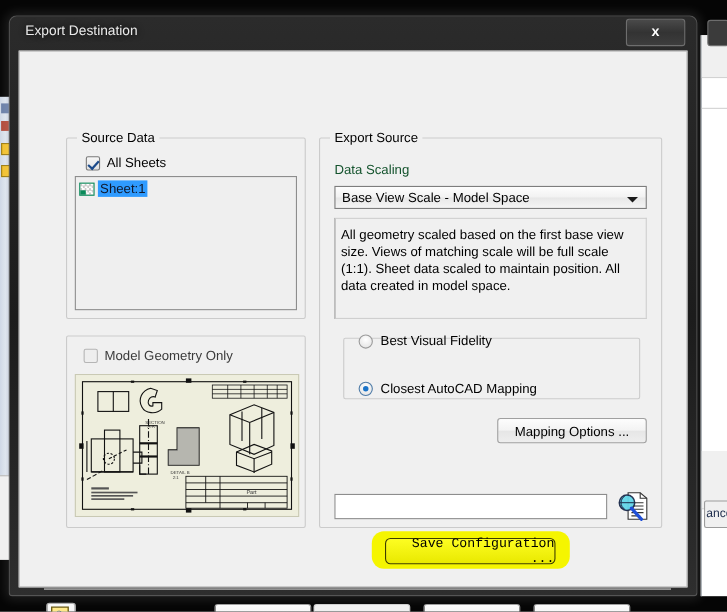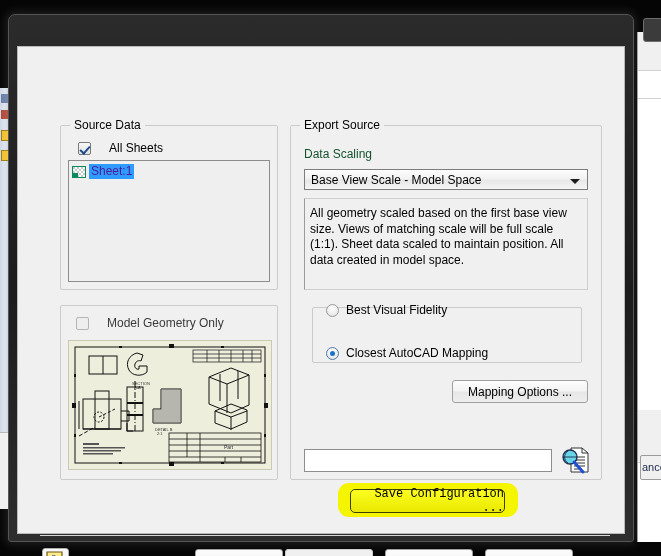--- a/index.html
+++ b/index.html
@@ -75,21 +75,21 @@
   }
   .group > .legend{
     position:absolute;top:-8px;left:9px;background:#f0f0f0;
     padding:0 4px;font-size:12px;color:#000;
   }
   #grp-source{left:42px;top:78px;width:218px;height:165px;}
   #grp-model{left:42px;top:258px;width:218px;height:175px;}
   #grp-export{left:272px;top:78px;width:312px;height:355px;}
   #grp-radios{left:294px;top:260px;width:270px;height:56px;}
   
-  .cbrow{position:absolute;display:flex;align-items:center;gap:18px;}
+  .cbrow{position:absolute;display:flex;align-items:center;gap:6px;}
   .cbox{
     width:13px;height:13px;box-sizing:border-box;
     border:1px solid #7a7a7a;border-radius:2px;
     background:linear-gradient(to bottom,#f6f6f6,#e2e2e2);
     position:relative;flex:none;cursor:pointer;
   }
   .cbox.checked::after{
     content:"";position:absolute;left:3px;top:1px;width:4px;height:8px;
     border:solid #1c4a8a;border-width:0 2px 2px 0;transform:rotate(42deg);
   }
@@ -109,21 +109,21 @@
     width:14px;height:12px;flex:none;
     background:
       repeating-conic-gradient(#ffffff 0% 25%, #c9c9c9 0% 50%) 0 0/4px 4px;
     border:1px solid #0a8a5a;
     box-sizing:border-box;position:relative;
   }
   #sheet-icon::after{
     content:"";position:absolute;left:0;bottom:0;width:5px;height:4px;background:#0a8a5a;
   }
   #sheet-label{
-    background:#2f9bff;color:#4c1d95;font-size:12px;padding:0 2px;line-height:15px;
+    background:#2f9bff;color:#0f172a;font-size:12px;padding:0 2px;line-height:15px;
   }
   
   .plain-label{position:absolute;font-size:12px;color:#14532d;}
   #lbl-data-scaling{left:286px;top:100px;}
   #lbl-template{left:286px;top:385px;}
   
   #combo{
     position:absolute;left:286px;top:122px;width:284px;height:21px;
     border:1px solid #7d7d7d;box-sizing:border-box;
     background:linear-gradient(to bottom,#fdfdfd 0%,#f2f2f2 48%,#e7e7e7 52%,#f4f4f4 100%);
@@ -221,20 +221,24 @@
     <div class="line" style="top:66px;"></div>
     <div class="strip" style="top:378px;height:52px;"></div>
     <div class="line" style="top:430px;"></div>
   </div>
   <div id="bg-right-topbtn"></div>
   <div id="bg-right-cancel">ance</div>
 </div>
 
 <div id="dialog">
 
+  <div id="titlebar">
+    <div id="title-text">Export Destination</div>
+    <div id="close-btn">x</div>
+  </div>
 
   <div id="client">
 
     <div class="group" id="grp-source">
       <span class="legend">Source Data</span>
     </div>
 
     <div class="cbrow" style="left:60px;top:94px;">
       <span class="cbox checked"></span>
       <span class="cblabel">All Sheets</span>

